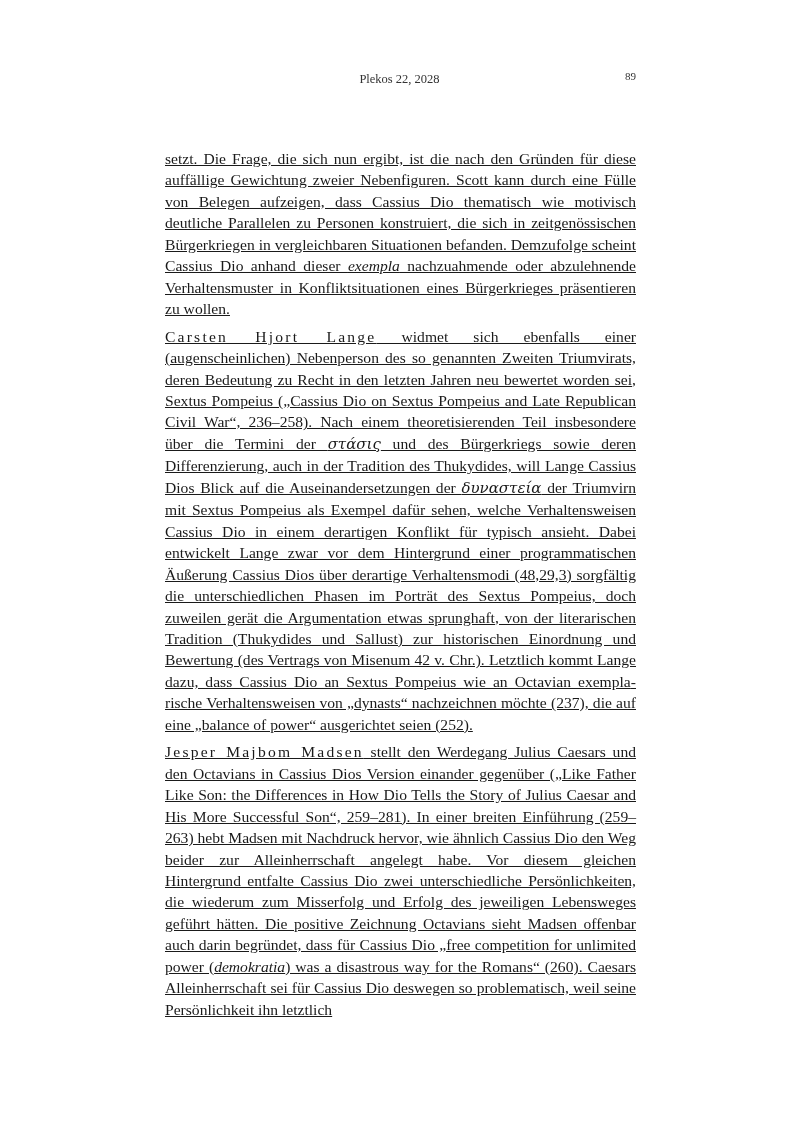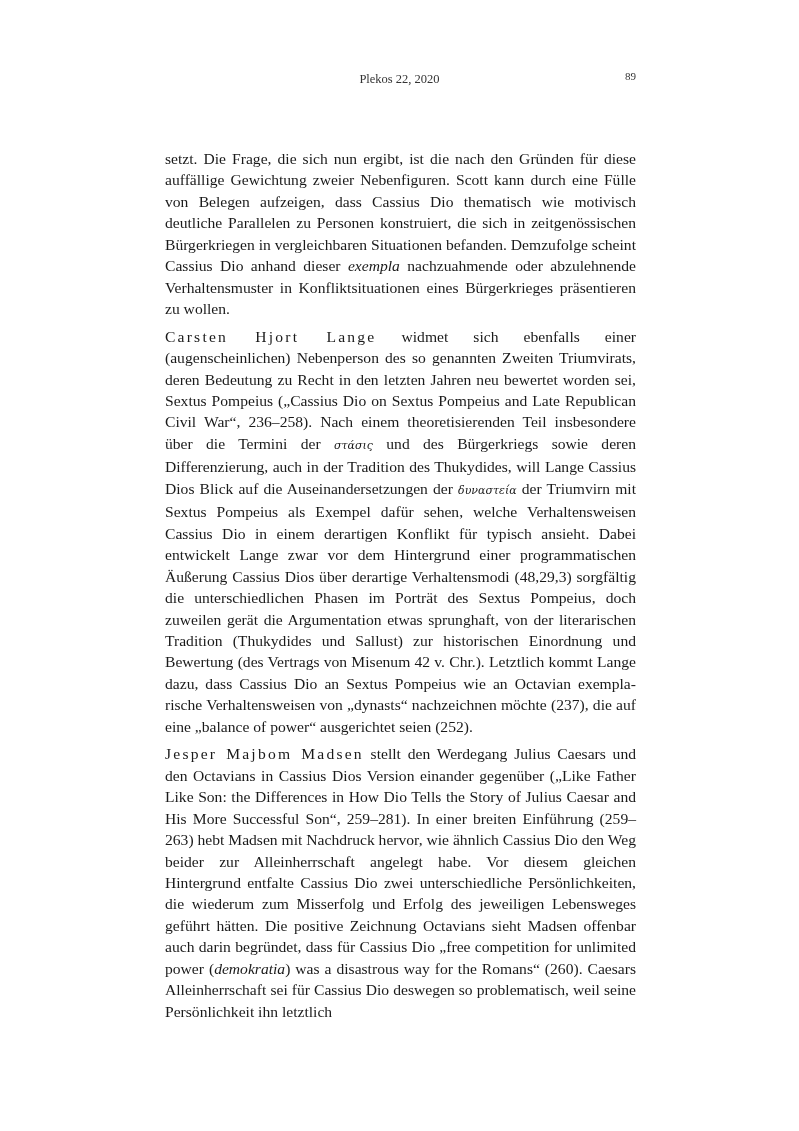--- a/index.html
+++ b/index.html
@@ -42,38 +42,39 @@
     top: 148px;
     left: 165px;
     width: 471px;
     font-size: 15.6px;
     line-height: 21.45px;
     text-align: justify;
     hyphens: manual;
   }
   .para {
     margin: 0 0 6px 0;
+    text-decoration: underline;
   }
   .author {
     letter-spacing: 2.2px;
   }
   .ital {
     font-style: italic;
   }
   .greek {
     font-style: italic;
     font-family: "DejaVu Serif", serif;
-    font-size: 11px;
+    font-size: 15px;
   }
 </style>
 </head>
 <body>
 
 <div class="page-header">
-  <span class="running-title">Plekos 22, 2020</span>
+  <span class="running-title">Plekos 22, 2028</span>
   <span class="page-number">89</span>
 </div>
 
 <div class="body-text">
   <p class="para">
     <span>setzt. Die Frage, die sich nun ergibt, ist die nach den Gründen für diese auf­fällige Gewichtung zweier Nebenfiguren. Scott kann durch eine Fülle von Belegen aufzeigen, dass Cassius Dio thematisch wie motivisch deutliche Par­allelen zu Personen konstruiert, die sich in zeitgenössischen Bürgerkriegen in vergleichbaren Situationen befanden. Demzufolge scheint Cassius Dio anhand dieser </span><span class="ital">exempla</span><span> nachzuahmende oder abzulehnende Verhaltensmus­ter in Konfliktsituationen eines Bürgerkrieges präsentieren zu wollen.</span>
   </p>
   <p class="para">
     <span class="author">Carsten Hjort Lange</span><span> widmet sich ebenfalls einer (augenscheinlichen) Nebenperson des so genannten Zweiten Triumvirats, deren Bedeutung zu Recht in den letzten Jahren neu bewertet worden sei, Sextus Pompeius („Cassius Dio on Sextus Pompeius and Late Republican Civil War“, 236–258). Nach einem theoretisierenden Teil insbesondere über die Termini der </span><span class="greek">στάσις</span><span> und des Bürgerkriegs sowie deren Differenzierung, auch in der Tradi­tion des Thukydides, will Lange Cassius Dios Blick auf die Auseinanderset­zungen der </span><span class="greek">δυναστεία</span><span> der Triumvirn mit Sextus Pompeius als Exempel dafür sehen, welche Verhaltensweisen Cassius Dio in einem derartigen Konflikt für typisch ansieht. Dabei entwickelt Lange zwar vor dem Hintergrund einer programmatischen Äußerung Cassius Dios über derartige Verhaltensmodi (48,29,3) sorgfältig die unterschiedlichen Phasen im Porträt des Sextus Pom­peius, doch zuweilen gerät die Argumentation etwas sprunghaft, von der lite­rarischen Tradition (Thukydides und Sallust) zur historischen Einordnung und Bewertung (des Vertrags von Misenum 42 v. Chr.). Letztlich kommt Lange dazu, dass Cassius Dio an Sextus Pompeius wie an Octavian exempla­rische Verhaltensweisen von „dynasts“ nachzeichnen möchte (237), die auf eine „balance of power“ ausgerichtet seien (252).</span>
   </p>

